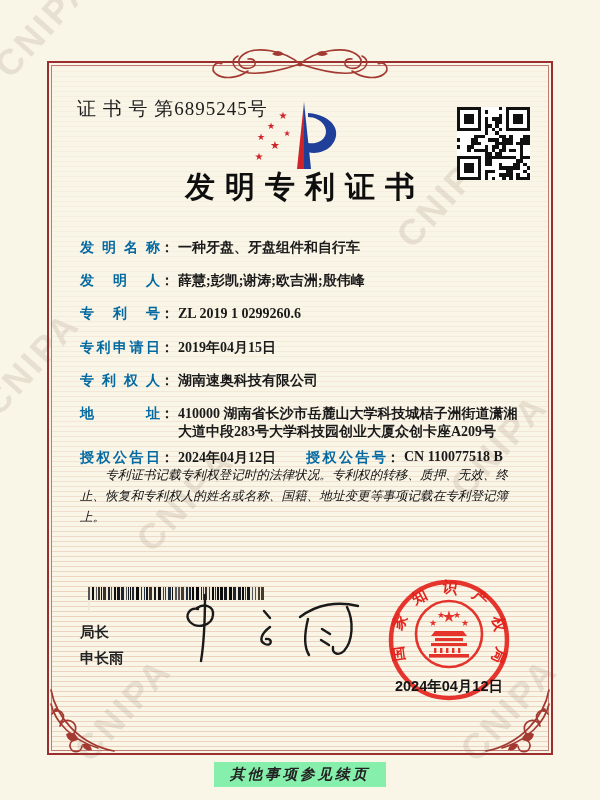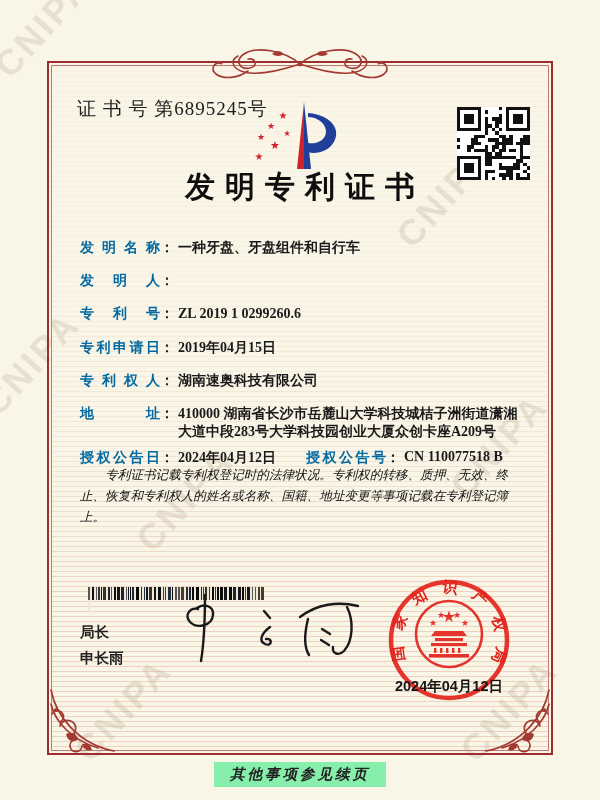--- a/index.html
+++ b/index.html
@@ -303,20 +303,21 @@
 
     <div class="fields">
       <div class="frow">
         <span class="flabel">发明名称</span>
           <span class="fcolon">：</span>
         <span class="fvalue">一种牙盘、牙盘组件和自行车</span>
       </div>
       <div class="frow">
         <span class="flabel">发明人</span>
           <span class="fcolon">：</span>
+        <span class="fvalue">薛慧;彭凯;谢涛;欧吉洲;殷伟峰</span>
       </div>
       <div class="frow">
         <span class="flabel">专利号</span>
           <span class="fcolon">：</span>
         <span class="fvalue">ZL 2019 1 0299260.6</span>
       </div>
       <div class="frow">
         <span class="flabel">专利申请日</span>
           <span class="fcolon">：</span>
         <span class="fvalue">2019年04月15日</span>

